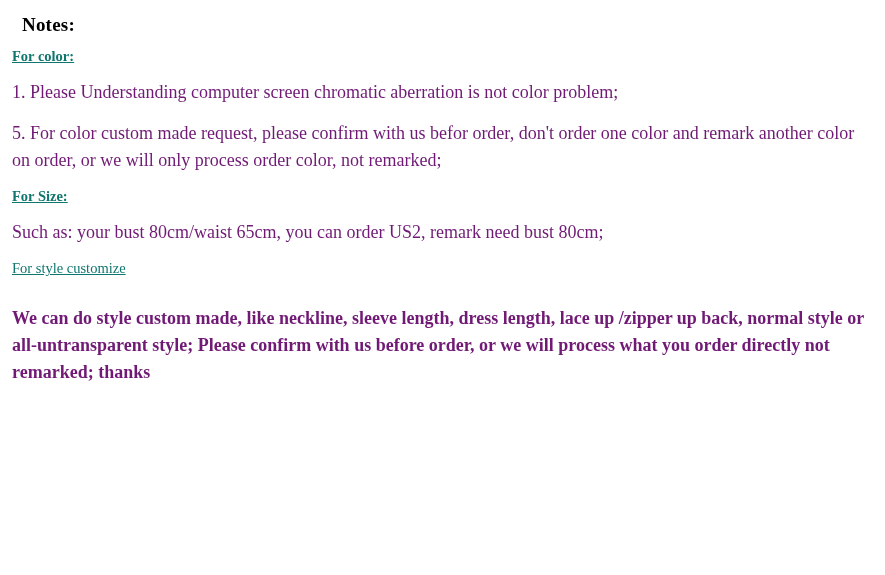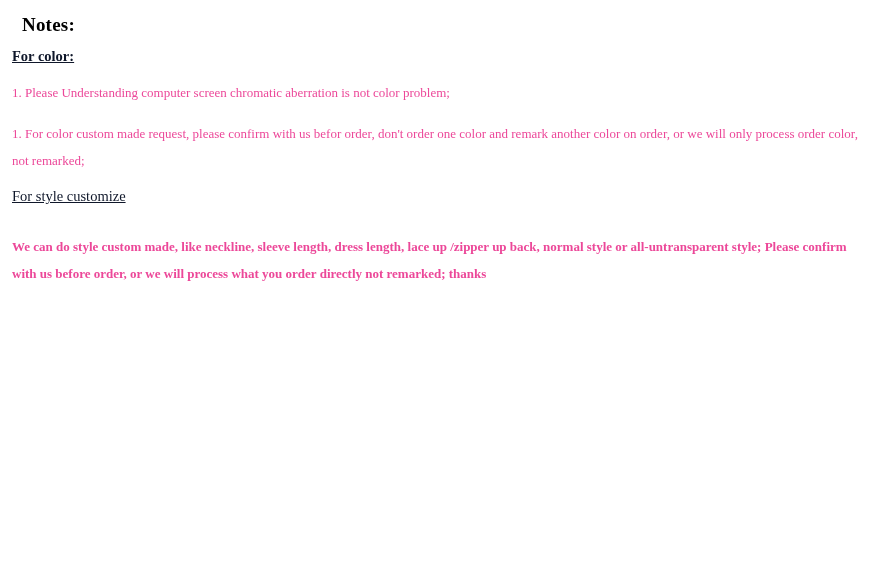--- a/index.html
+++ b/index.html
@@ -23,53 +23,55 @@
   .notes-title {
     font-size: 19px;
     font-weight: bold;
     color: #000000;
     margin: 0 0 12px 10px;
     letter-spacing: 0.2px;
   }
   .section-head {
     font-size: 14.5px;
     font-weight: bold;
-    color: #0f172a;
+    color: #0f766e;
     text-decoration: underline;
     margin: 0 0 14px 0;
   }
   .section-head.plain {
     font-weight: normal;
   }
   .para {
-    font-size: 13px;
-    color: #ec4899;
+    font-size: 18px;
+    color: #701a75;
     line-height: 27px;
     margin: 0 0 14px 0;
     max-width: 862px;
   }
   .para.bold {
     font-weight: bold;
     margin-top: 28px;
   }
 </style>
 </head>
 <body>
 
 <div class="page">
 
   <div class="notes-title">Notes:</div>
 
   <div class="section">
     <div class="section-head">For color:</div>
     <div class="para">1. Please Understanding computer screen chromatic aberration is not color problem;</div>
-    <div class="para">1. For color custom made request, please confirm with us befor order, don't order one color and remark another color on order, or we will only process order color, not remarked;</div>
+    <div class="para">5. For color custom made request, please confirm with us befor order, don't order one color and remark another color on order, or we will only process order color, not remarked;</div>
   </div>
 
   <div class="section">
+    <div class="section-head">For Size:</div>
+    <div class="para">Such as: your bust 80cm/waist 65cm, you can order US2, remark need bust 80cm;</div>
   </div>
 
   <div class="section">
     <div class="section-head plain">For style customize</div>
     <div class="para bold">We can do style custom made, like neckline, sleeve length, dress length, lace up /zipper up back, normal style or all-untransparent style; Please confirm with us before order, or we will process what you order directly not remarked; thanks</div>
   </div>
 
 </div>
 
 </body></html>

